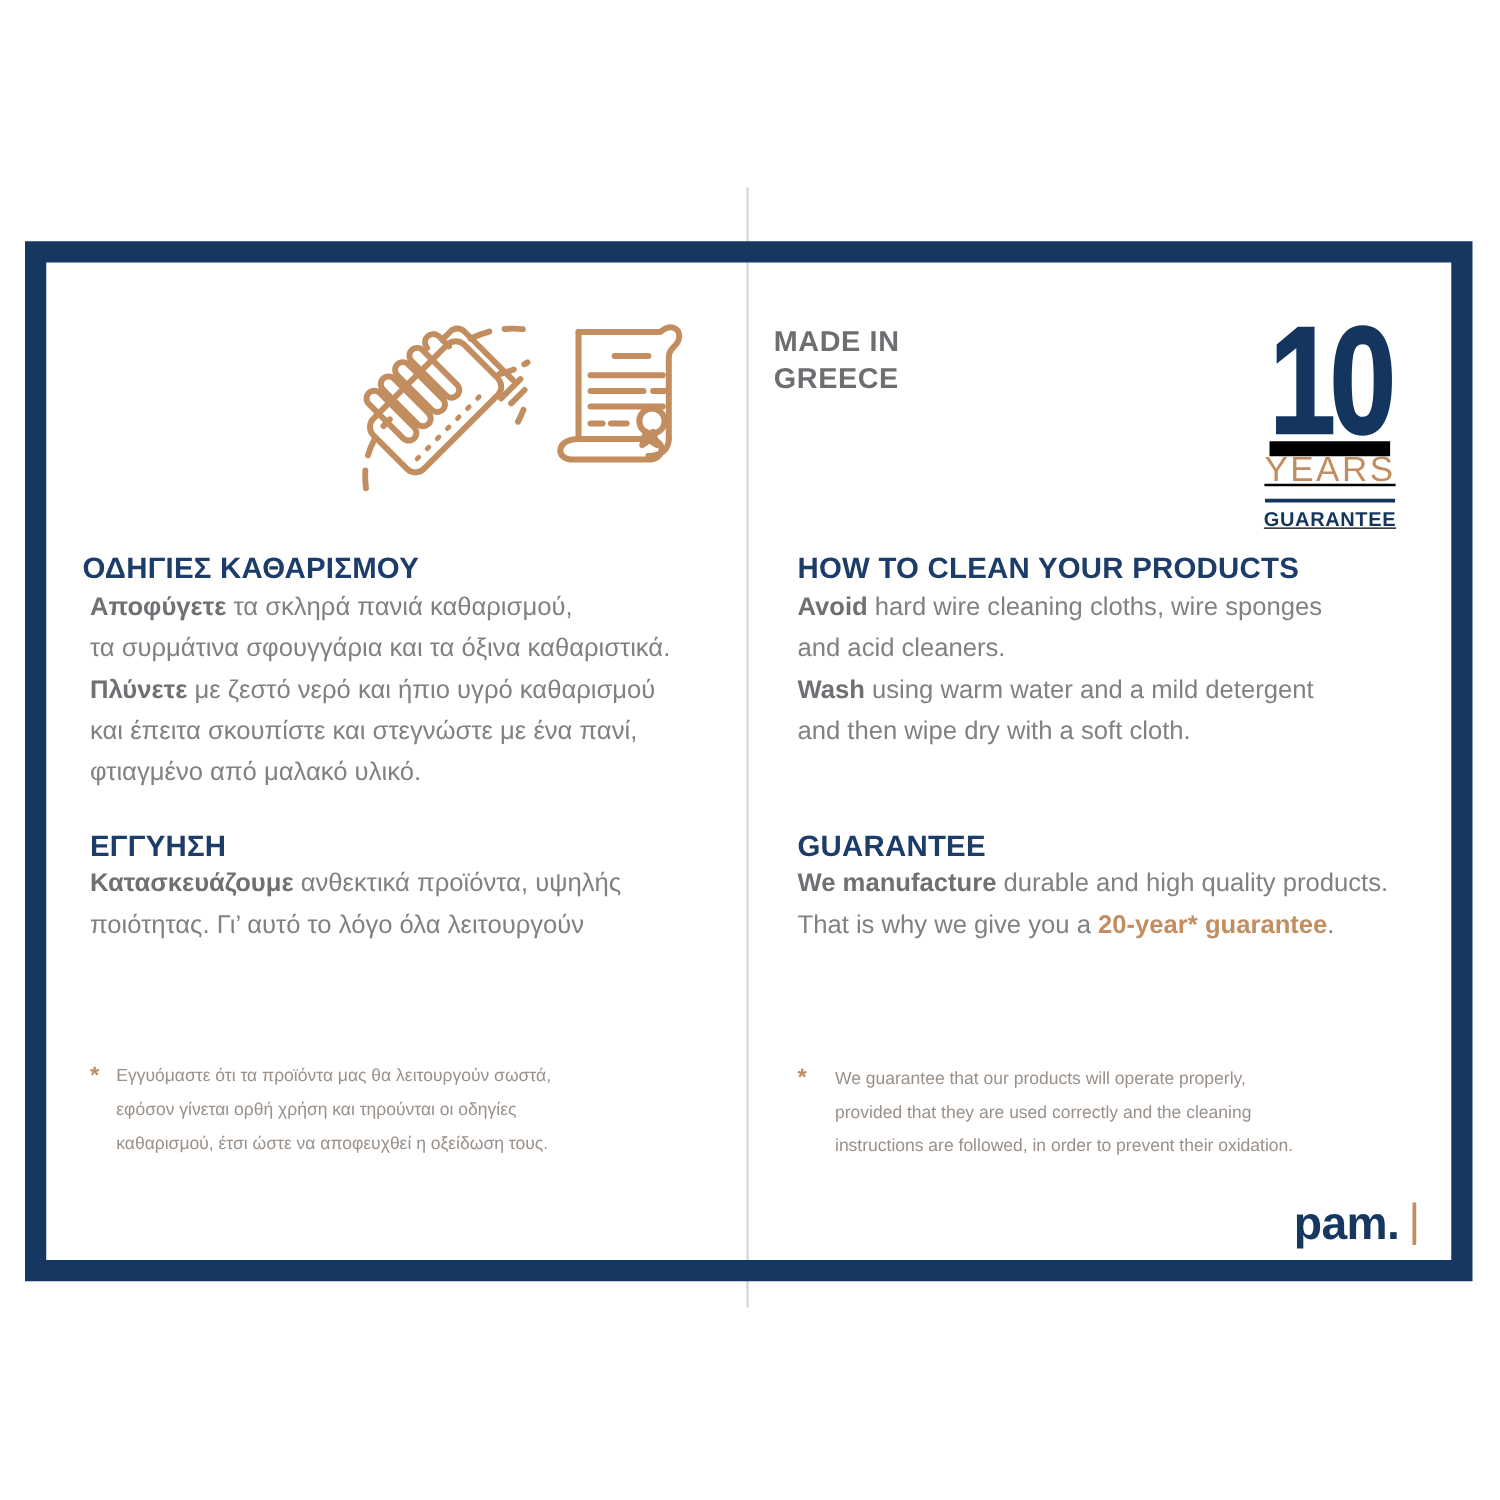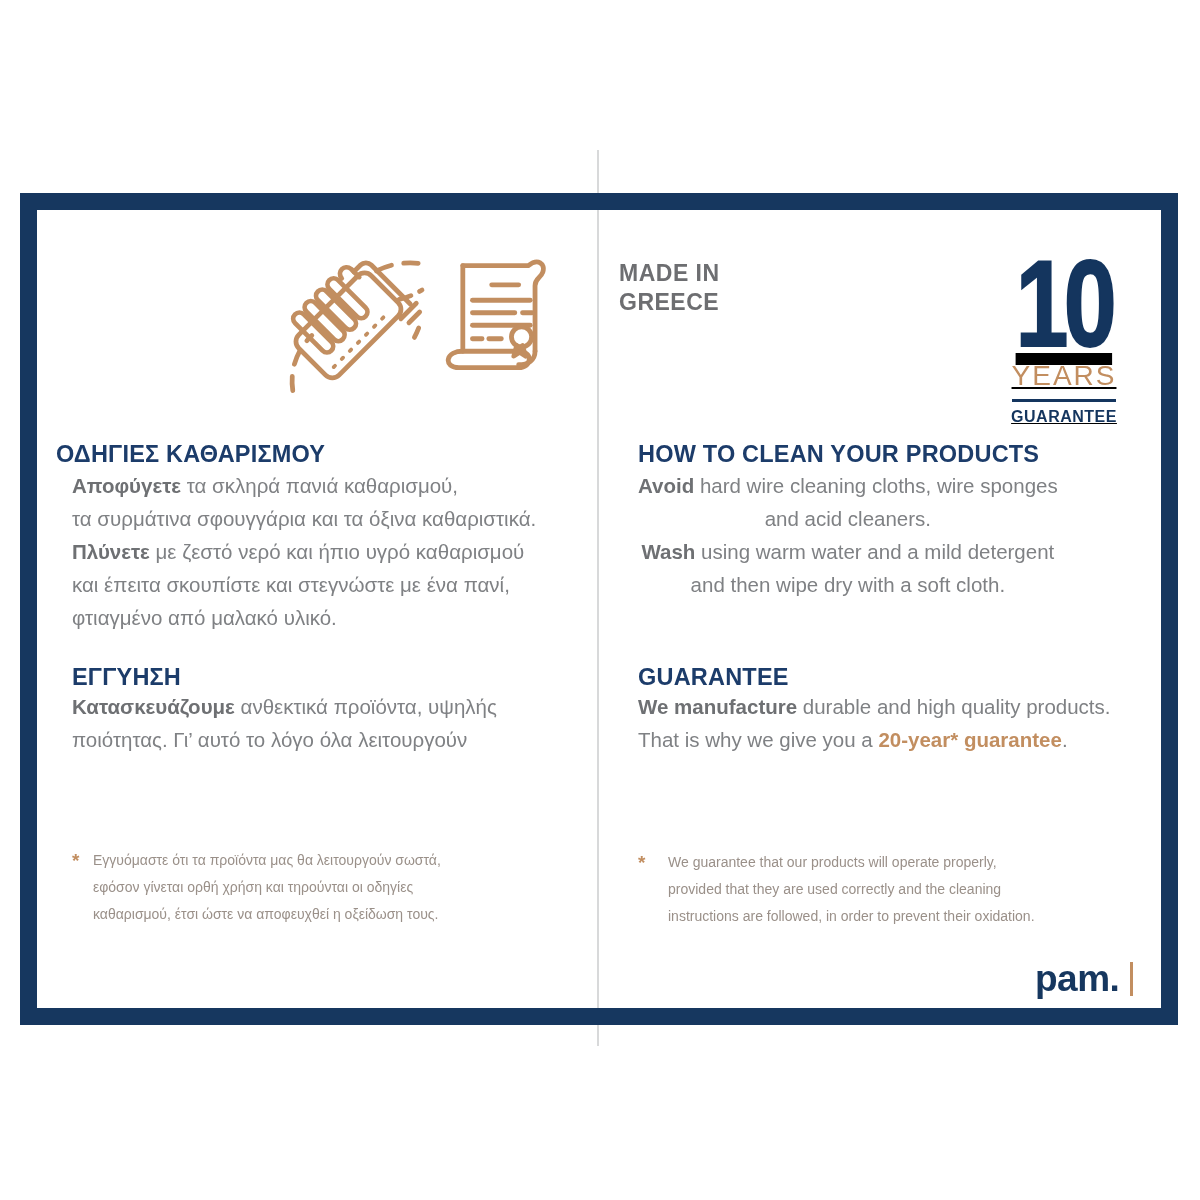--- a/index.html
+++ b/index.html
@@ -98,21 +98,21 @@
     <div>GREECE</div>
   </div>
 
   <div class="badge">
     <div class="badge-number">10</div>
     <div class="badge-years">YEARS</div>
     <div class="badge-rule"></div>
     <div class="badge-label">GUARANTEE</div>
   </div>
 
-  <div class="heading" style="left:56px;top:441px;">ΟΔΗΓΙΕΣ ΚΑΘΑΡΙΣΜΟΥ</div>
+  <div class="heading" style="left:66px;top:441px;">ΟΔΗΓΙΕΣ ΚΑΘΑΡΙΣΜΟΥ</div>
   <div class="textblock" style="left:72px;top:469px;">
     <div><span class="b">Αποφύγετε</span><span> τα σκληρά πανιά καθαρισμού,</span></div>
     <div><span>τα συρμάτινα σφουγγάρια και τα όξινα καθαριστικά.</span></div>
     <div><span class="b">Πλύνετε</span><span> με ζεστό νερό και ήπιο υγρό καθαρισμού</span></div>
     <div><span>και έπειτα σκουπίστε και στεγνώστε με ένα πανί,</span></div>
     <div><span>φτιαγμένο από μαλακό υλικό.</span></div>
   </div>
 
   <div class="heading" style="left:72px;top:664px;">ΕΓΓΥΗΣΗ</div>
   <div class="textblock" style="left:72px;top:690px;">
@@ -123,21 +123,21 @@
   <div class="footnote fn-left" style="left:72px;top:847px;">
     <span class="fn-marker">*</span>
     <div class="fn-text">
       <div>Εγγυόμαστε ότι τα προϊόντα μας θα λειτουργούν σωστά,</div>
       <div>εφόσον γίνεται ορθή χρήση και τηρούνται οι οδηγίες</div>
       <div>καθαρισμού, έτσι ώστε να αποφευχθεί η οξείδωση τους.</div>
     </div>
   </div>
 
   <div class="heading" style="left:638px;top:441px;">HOW TO CLEAN YOUR PRODUCTS</div>
-  <div class="textblock" style="left:638px;top:469px;text-align:center;">
+  <div class="textblock" style="left:638px;top:469px;">
     <div><span class="b">Avoid</span><span> hard wire cleaning cloths, wire sponges</span></div>
     <div><span>and acid cleaners.</span></div>
     <div><span class="b">Wash</span><span> using warm water and a mild detergent</span></div>
     <div><span>and then wipe dry with a soft cloth.</span></div>
   </div>
 
   <div class="heading" style="left:638px;top:664px;">GUARANTEE</div>
   <div class="textblock" style="left:638px;top:690px;">
     <div><span class="b">We manufacture</span><span> durable and high quality products.</span></div>
     <div><span>That is why we give you a </span><span class="a">20-year* guarantee</span><span>.</span></div>

